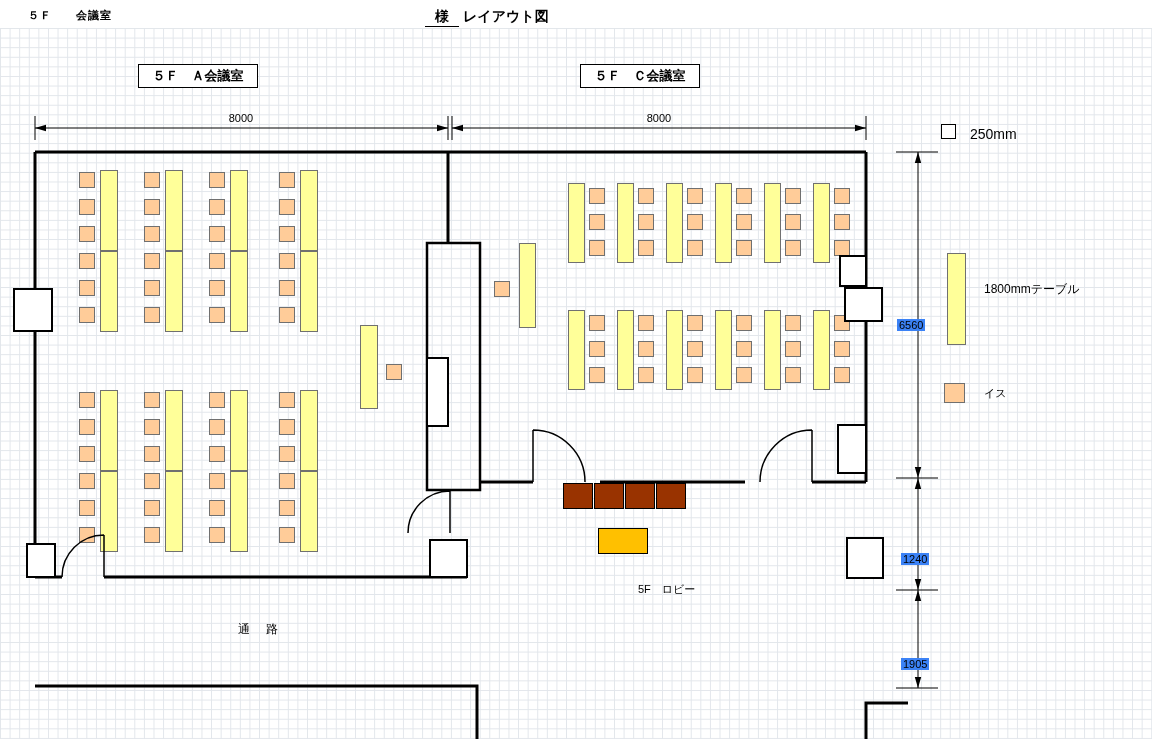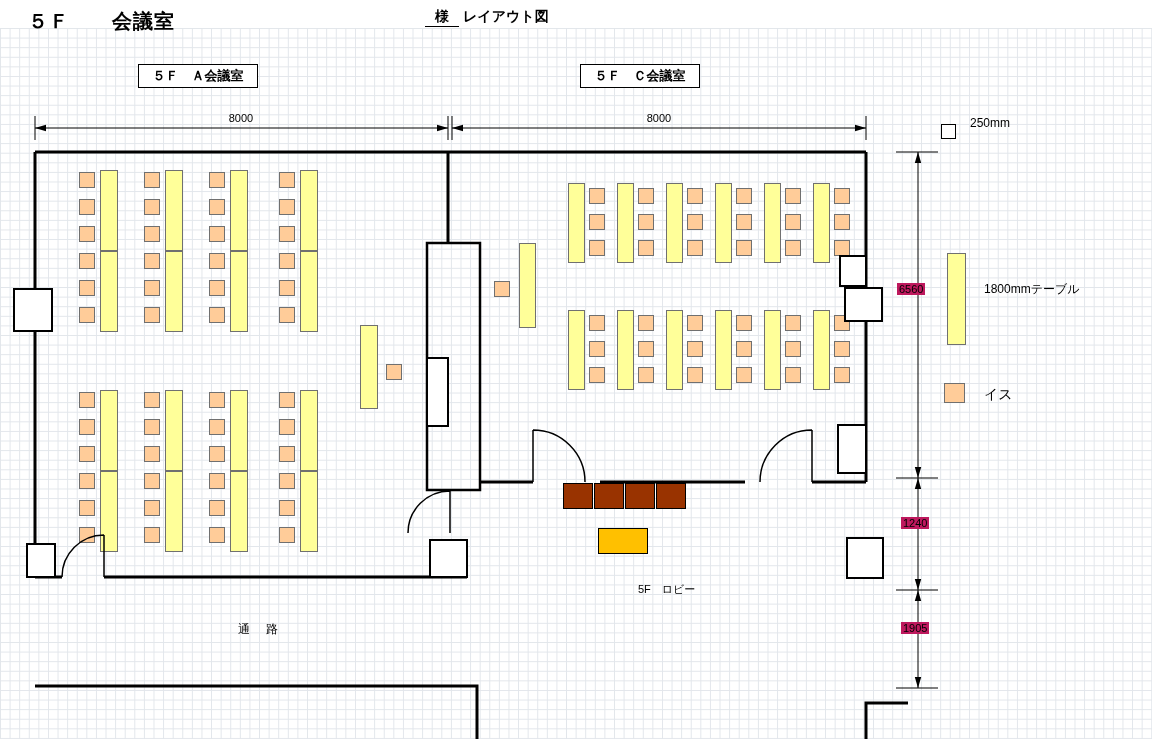--- a/index.html
+++ b/index.html
@@ -24,32 +24,32 @@
   .furniture-layer{position:absolute;left:0;top:0;width:1152px;height:739px;z-index:2;}
   .furn{position:absolute;box-sizing:border-box;border:1px solid #707070;}
   .table{background:var(--table-color);}
   .chair{background:var(--chair-color);}
   .counter{background:var(--counter-color);border-color:#000;}
   .reception{background:var(--reception-color);border-color:#000;}
   svg.plan{position:absolute;left:0;top:0;z-index:3;}
   .lbl{position:absolute;z-index:4;white-space:nowrap;}
   .floor-title{
     left:28px;top:8px;font-family:"Liberation Serif",serif;
-    font-weight:bold;font-size:20px;letter-spacing:1px;
+    font-weight:bold;font-size:11px;letter-spacing:1px;
   }
   .doc-title{left:425px;top:8px;font-family:"Liberation Serif",serif;font-weight:bold;font-size:14px;}
   .name-blank{display:inline-block;min-width:34px;text-align:center;border-bottom:1.5px solid #000;}
   .doc-title-text{margin-left:4px;}
   .room-label{
     position:absolute;z-index:4;width:118px;height:22px;line-height:22px;text-align:center;
     background:#fff;border:1px solid #000;
     font-family:"Liberation Serif",serif;font-weight:bold;font-size:13px;white-space:nowrap;
   }
   .dim{position:absolute;z-index:4;font-size:11px;text-align:center;white-space:nowrap;}
-  .dim-bg{background:#be185d;padding:0 2px;}
+  .dim-bg{background:#3b82f6;padding:0 2px;margin-top:36px;}
   .legend-unit{position:absolute;z-index:4;left:941px;top:124px;width:13px;height:13px;background:#fff;border:1px solid #000;}
   .legend-table{position:absolute;z-index:4;left:947px;top:253px;width:17px;height:90px;background:var(--table-color);border:1px solid #707070;}
   .legend-chair{position:absolute;z-index:4;left:944px;top:383px;width:19px;height:18px;background:var(--chair-color);border:1px solid #707070;}
 </style>
 </head>
 <body>
 
 <div class="canvas">
 
   <div class="grid"></div>
@@ -237,22 +237,22 @@
   <div class="room-label" style="left:138px;top:64px;text-align:center;">５Ｆ　Ａ会議室</div>
   <div class="room-label" style="left:580px;top:64px;">５Ｆ　Ｃ会議室</div>
 
   <div class="dim" style="left:221px;top:112px;width:40px;">8000</div>
   <div class="dim" style="left:639px;top:112px;width:40px;">8000</div>
   <div class="dim dim-bg" style="left:897px;top:283px;">6560</div>
   <div class="dim dim-bg" style="left:901px;top:517px;">1240</div>
   <div class="dim dim-bg" style="left:901px;top:622px;text-align:center;">1905</div>
 
   <div class="legend-unit"></div>
-  <div class="lbl" style="left:970px;top:116px;font-size:12px;">250mm</div>
+  <div class="lbl" style="left:970px;top:126px;font-size:14px;">250mm</div>
   <div class="legend-table"></div>
   <div class="lbl" style="left:984px;top:281px;font-size:12px;">1800mmテーブル</div>
   <div class="legend-chair"></div>
-  <div class="lbl" style="left:984px;top:386px;font-size:14px;">イス</div>
+  <div class="lbl" style="left:984px;top:386px;font-size:11px;">イス</div>
 
   <div class="lbl" style="left:638px;top:582px;font-size:11px;">5F　ロビー</div>
   <div class="lbl" style="left:238px;top:621px;font-size:12px;letter-spacing:2px;">通　路</div>
 
 </div>
 
 </body></html>

